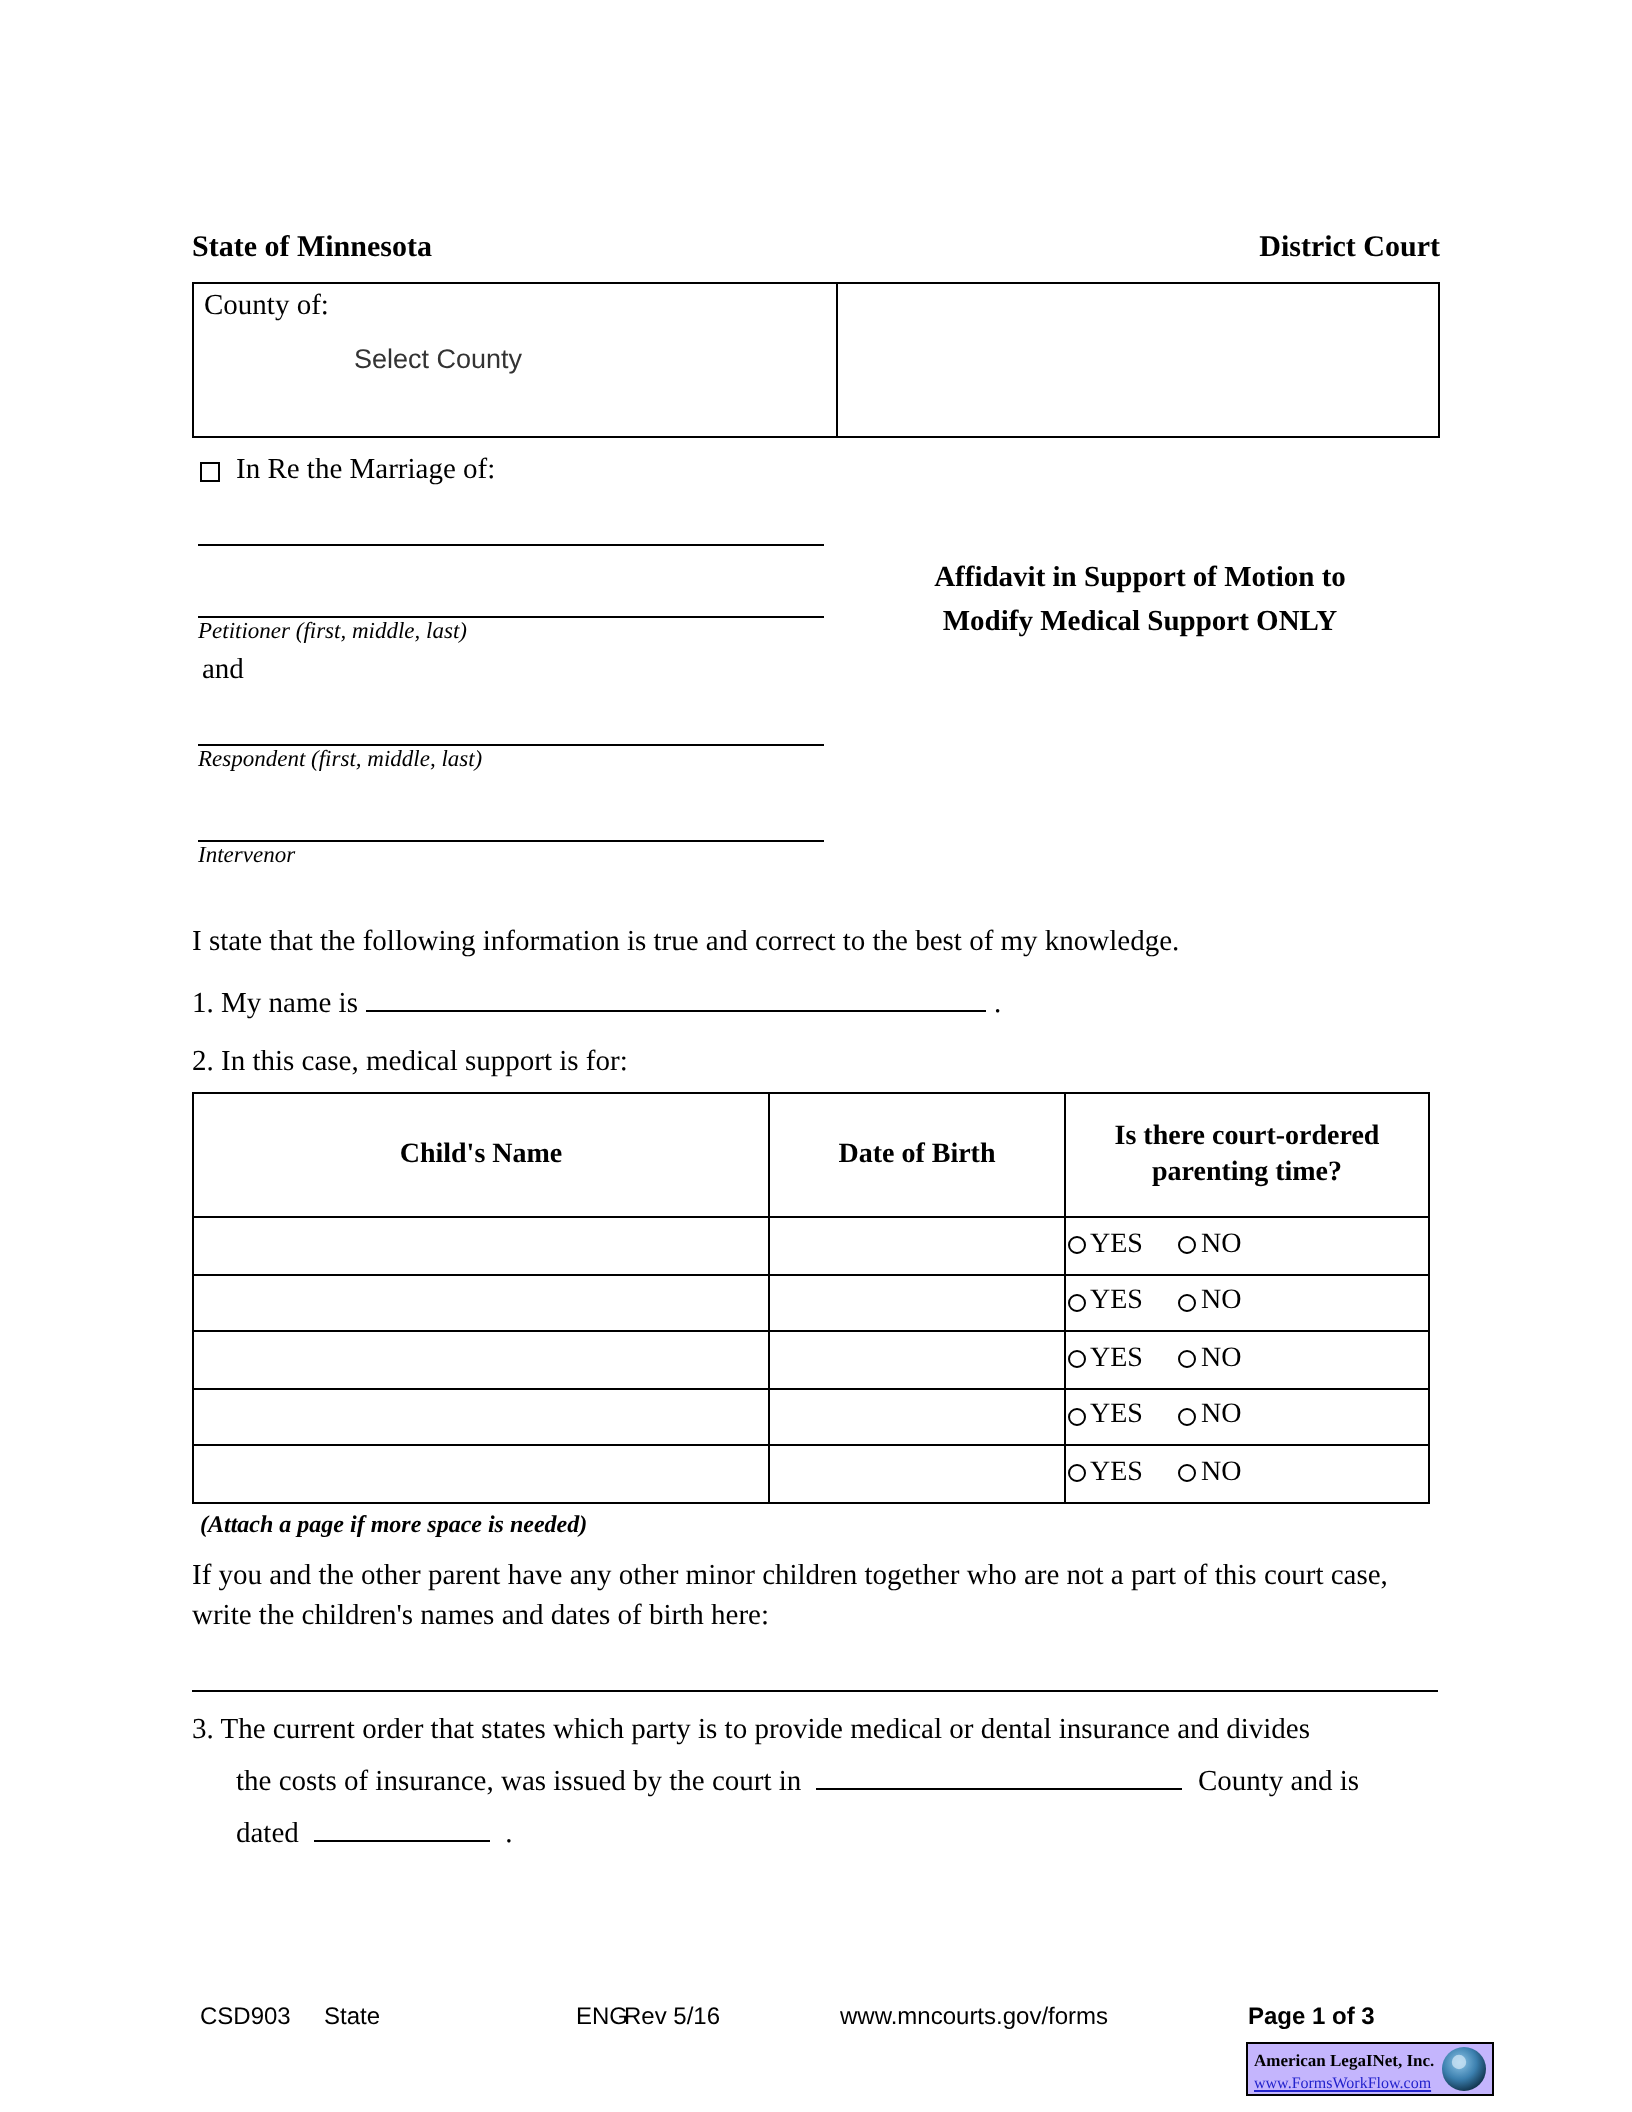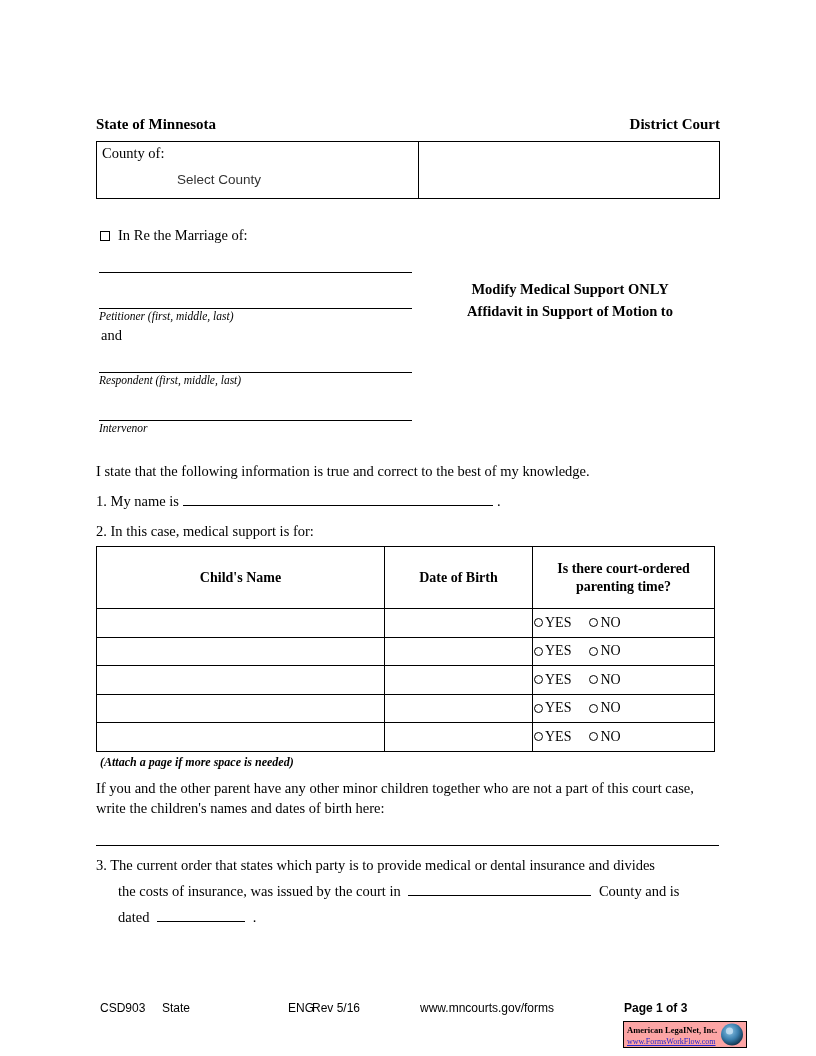--- a/index.html
+++ b/index.html
@@ -35,21 +35,21 @@
     font-weight: bold;
     font-size: 15px;
   }
 
   
   .caption-box {
     position: absolute;
     left: 96px;
     top: 141px;
     width: 624px;
-    height: 58px;
+    height: 78px;
     border: 1.5px solid #000;
     box-sizing: border-box;
     display: flex;
     gap: 24px;
   }
   .caption-left {
     width: 322px;
     border-right: 1.5px solid #000;
     box-sizing: border-box;
     position: relative;
@@ -262,21 +262,21 @@
   .f-url { left: 320px; }
   .f-page { left: 524px; font-weight: bold; }
 
   .alnet {
     position: absolute;
     left: 623px;
     top: 1021px;
     width: 124px;
     height: 27px;
     border: 1px solid #000;
-    background: #fca5a5;
+    background: #c4b5fd;
     box-sizing: border-box;
     display: flex;
     align-items: center;
     overflow: hidden;
   }
   .alnet-txt {
     flex: 1;
     padding-left: 3px;
     line-height: 11px;
     font-family: "Liberation Serif", "DejaVu Serif", serif;
@@ -326,22 +326,22 @@
     <div class="spacer-and"></div>
     <div style="height:22px"></div>
     <div class="party-rule"></div>
     <div class="party-lbl">Respondent (first, middle, last)</div>
     <div style="height:33px"></div>
     <div class="party-rule"></div>
     <div class="party-lbl">Intervenor</div>
   </div>
 
   <div class="form-title">
+    <div>Affidavit in Support of Motion to</div>
     <div>Modify Medical Support ONLY</div>
-    <div>Affidavit in Support of Motion to</div>
   </div>
 
   <div class="stmt stmt-truth">I state that the following information is true and correct to the best of my knowledge.</div>
 
   <div class="stmt stmt-name">
     <span>1. My name is</span>
     <span class="inline-rule rule-name"></span>
     <span>.</span>
   </div>
 

